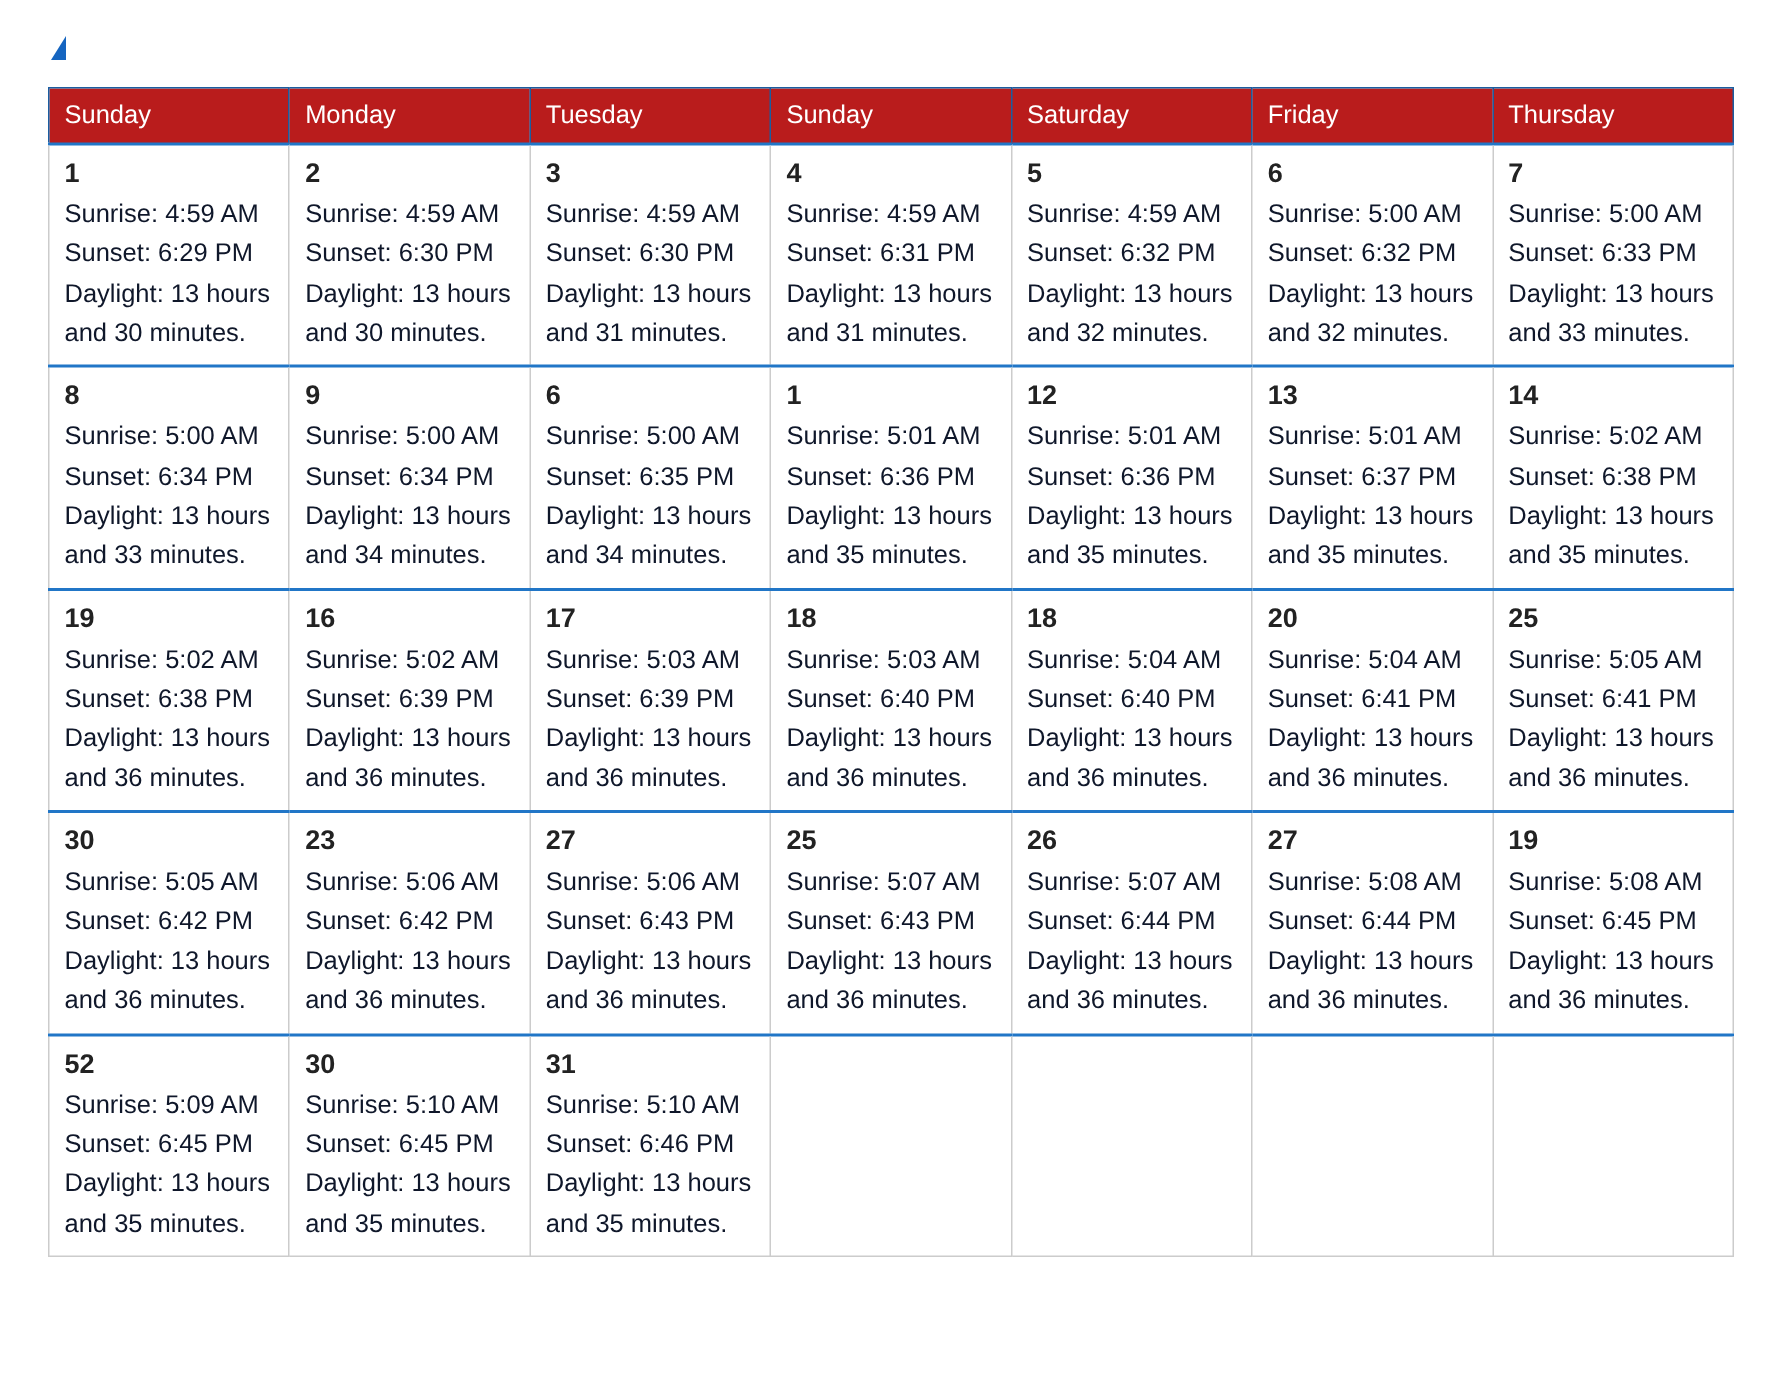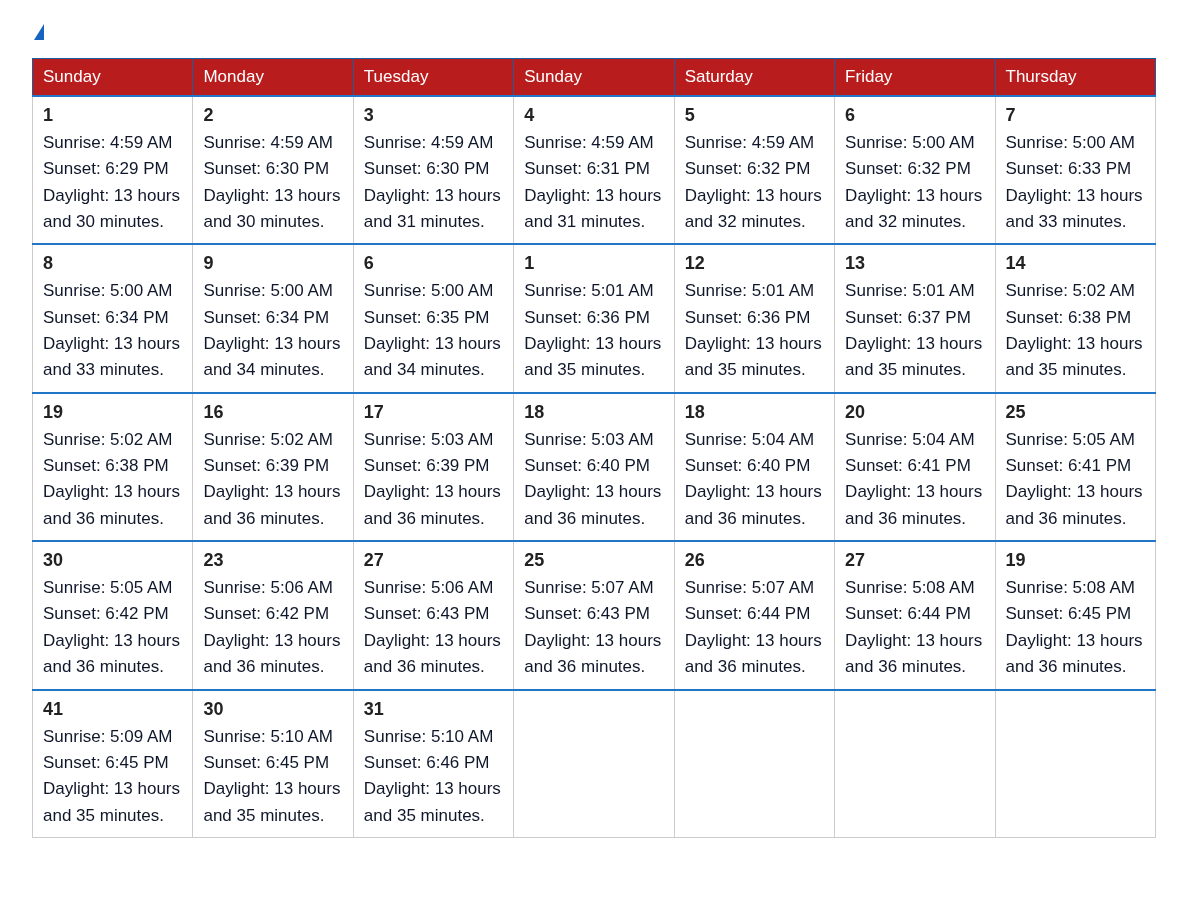--- a/index.html
+++ b/index.html
@@ -250,21 +250,21 @@
         <span class="day-number">27</span>
         <span class="day-info">Sunrise: 5:08 AM<br>Sunset: 6:44 PM<br>Daylight: 13 hours and 36 minutes.</span>
       </td>
         <td>
         <span class="day-number">19</span>
         <span class="day-info">Sunrise: 5:08 AM<br>Sunset: 6:45 PM<br>Daylight: 13 hours and 36 minutes.</span>
       </td>
       </tr>
       <tr class="week-row">
         <td>
-        <span class="day-number">41</span>
+        <span class="day-number">52</span>
         <span class="day-info">Sunrise: 5:09 AM<br>Sunset: 6:45 PM<br>Daylight: 13 hours and 35 minutes.</span>
       </td>
         <td>
         <span class="day-number">30</span>
         <span class="day-info">Sunrise: 5:10 AM<br>Sunset: 6:45 PM<br>Daylight: 13 hours and 35 minutes.</span>
       </td>
         <td>
         <span class="day-number">31</span>
         <span class="day-info">Sunrise: 5:10 AM<br>Sunset: 6:46 PM<br>Daylight: 13 hours and 35 minutes.</span>
       </td>

